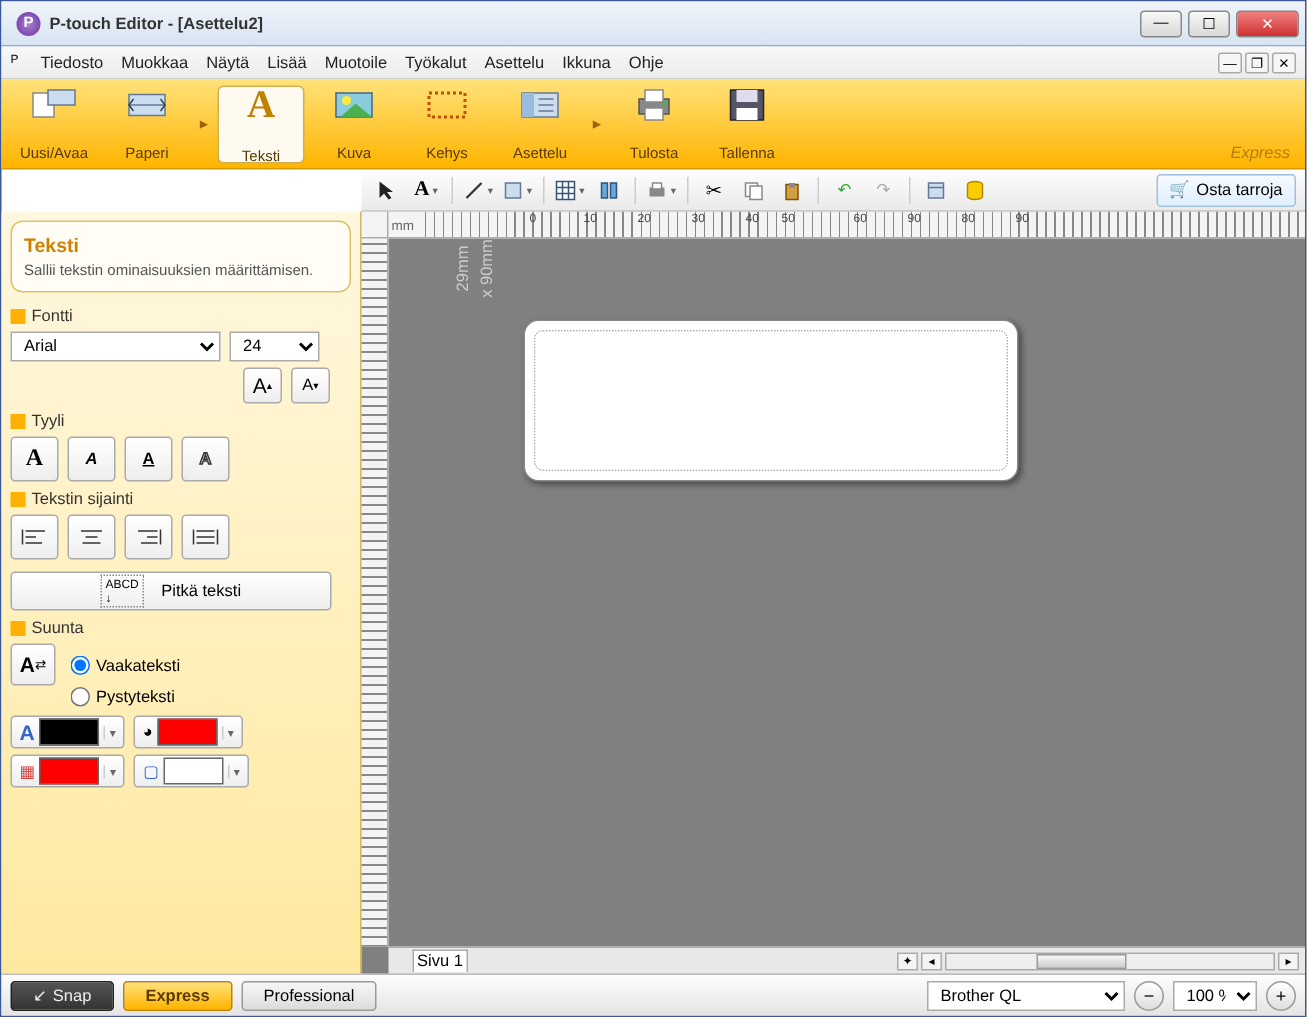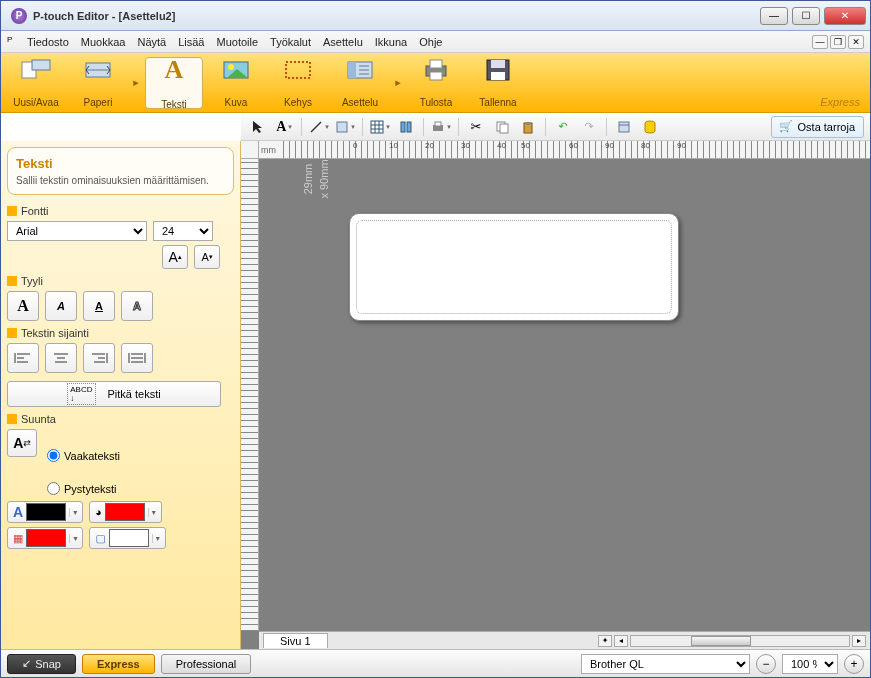--- a/index.html
+++ b/index.html
@@ -42,49 +42,49 @@
 .panel-box .p-desc { color: #555; font-size: 10px; }
 .sect-title { display: flex; align-items: center; gap: 4px; color: #333; margin: 6px 0 4px 0; }
 .sect-title::before { content: ""; width: 10px; height: 10px; background: #ffb000; }
 .row { display: flex; align-items: center; gap: 6px; margin-bottom: 4px; }
 select, input[type=text] { border: 1px solid #aaa; height: 20px; background: #fff; padding: 0 4px; }
 .font-select { width: 140px; }
 .size-select { width: 60px; }
 .icon-btn { width: 26px; height: 24px; border: 1px solid #aaa; border-radius: 3px; background: linear-gradient(#fff,#eee); display: flex; align-items: center; justify-content: center; cursor: pointer; font-family: "Times New Roman", serif; }
 .style-btns .icon-btn { width: 32px; height: 30px; font-size: 16px; font-weight: bold; }
 .long-btn { width: 214px; height: 26px; border: 1px solid #aaa; border-radius: 3px; background: linear-gradient(#fff,#eee); display: flex; align-items: center; justify-content: center; gap: 12px; cursor: pointer; }
-.radio-row { display: flex; align-items: center; gap: 4px; margin: 20px 0 2px 24px; }
+.radio-row { display: flex; align-items: center; gap: 4px; margin: 8px 0 2px 24px; }
 .color-chip { width: 40px; height: 18px; border: 1px solid #666; }
 .color-btn { display: flex; align-items: center; border: 1px solid #aaa; border-radius: 3px; background: linear-gradient(#fff,#eee); height: 22px; padding: 0 2px; }
 .color-btn .dd { font-size: 8px; color: #666; padding: 0 3px; border-left: 1px solid #ccc; margin-left: 3px; }
 
 .canvas-area { flex: 1; display: flex; flex-direction: column; background: #808080; position: relative; }
 .ruler-h { height: 18px; background: #f4f4f4; border-bottom: 1px solid #aaa; display: flex; align-items: center; position: relative; margin-left: 18px; overflow: hidden; }
 .ruler-h .unit { position: absolute; left: 2px; font-size: 9px; color: #666; }
 .ruler-h .ticks { flex: 1; height: 100%; background: repeating-linear-gradient(90deg,#888 0,#888 1px,transparent 1px,transparent 6px); position: relative; }
 .ruler-h .major { position: absolute; top: 0; font-size: 8px; color: #444; }
 .ruler-v { width: 18px; background: #f4f4f4; border-right: 1px solid #aaa; position: absolute; left: 0; top: 18px; bottom: 18px; }
 .ruler-v .ticks { width: 100%; height: 100%; background: repeating-linear-gradient(0deg,#888 0,#888 1px,transparent 1px,transparent 6px); }
 .canvas-inner { flex: 1; margin-left: 18px; position: relative; overflow: hidden; }
 .label-dims { position: absolute; left: 40px; top: 70px; color: #ccc; font-size: 14px; transform: rotate(-90deg); transform-origin: left top; white-space: nowrap; width: 100px; text-align: center; }
 .label-page { position: absolute; left: 90px; top: 54px; width: 330px; height: 108px; background: #fff; border: 1px solid #888; border-radius: 10px; box-shadow: 2px 2px 4px rgba(0,0,0,.4); }
 .label-page::after { content: ""; position: absolute; inset: 6px; border: 1px dotted #aaa; border-radius: 6px; }
 .page-tabs { height: 18px; background: #e8e8e8; border-top: 1px solid #aaa; display: flex; align-items: center; font-size: 10px; margin-left: 18px; }
-.page-tab { padding: 1px 16px; background: #fff; border: 1px solid #aaa; border-bottom: none; margin-left: 4px; }
+.page-tab { padding: 1px 2px; background: #fff; border: 1px solid #aaa; border-bottom: none; margin-left: 16px; }
 .page-tabs .scroll { margin-left: auto; display: flex; align-items: center; gap: 2px; padding-right: 4px; }
 .page-tabs .scroll span { width: 14px; height: 12px; border: 1px solid #aaa; background: #f4f4f4; display: flex; align-items: center; justify-content: center; font-size: 8px; }
 .page-tabs .scroll .track { width: 220px; height: 12px; background: #eee; border: 1px solid #aaa; position: relative; }
 .page-tabs .scroll .thumb { position: absolute; left: 60px; width: 60px; top: 0; bottom: 0; background: linear-gradient(#f8f8f8,#ccc); border: 1px solid #999; }
 
 .statusbar { height: 28px; background: linear-gradient(#fdfdfd,#e4e4e4); border-top: 1px solid #bbb; display: flex; align-items: center; padding: 0 6px; gap: 6px; }
 .mode-btn { height: 20px; padding: 0 14px; border: 1px solid #999; border-radius: 3px; background: linear-gradient(#f6f6f6,#dcdcdc); cursor: pointer; display: flex; align-items: center; gap: 4px; }
 .mode-btn.active { background: linear-gradient(#ffe27a,#ffb400); border-color: #c08000; color: #5a3a00; font-weight: bold; }
 .mode-btn.dark { background: linear-gradient(#555,#333); color: #eee; border-color: #222; }
 .statusbar .spacer { flex: 1; }
-.printer-select { width: 169px; margin-left: 19px; }
+.printer-select { width: 132px; margin-left: 19px; }
 .zoom-btn { width: 20px; height: 20px; border: 1px solid #999; border-radius: 10px; background: linear-gradient(#fff,#ddd); display: flex; align-items: center; justify-content: center; font-size: 12px; cursor: pointer; }
 .zoom-select { width: 56px; }
 
 svg { display: block; }
 </style>
 </head>
 <body>
 
 <div class="window">
 

